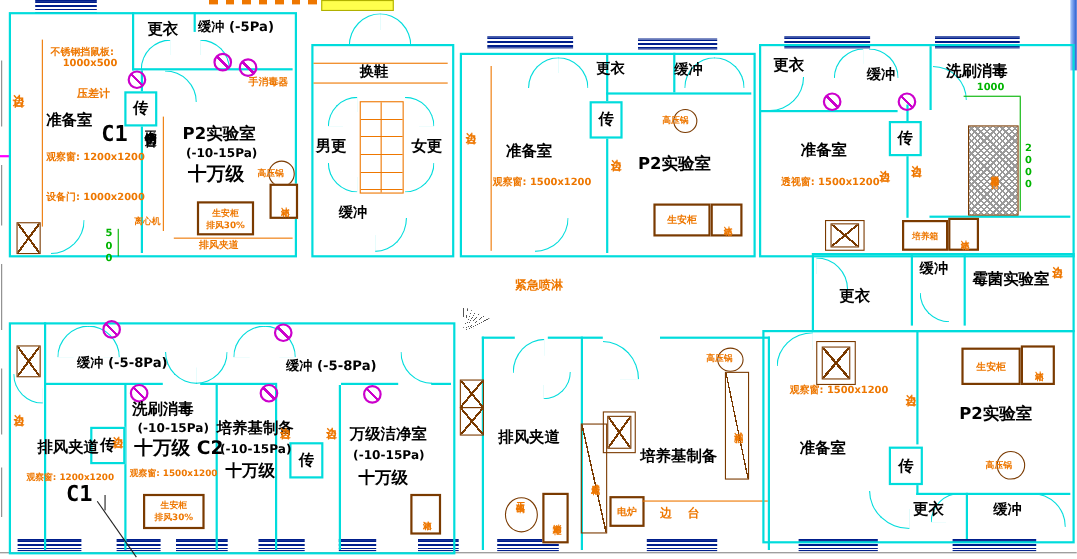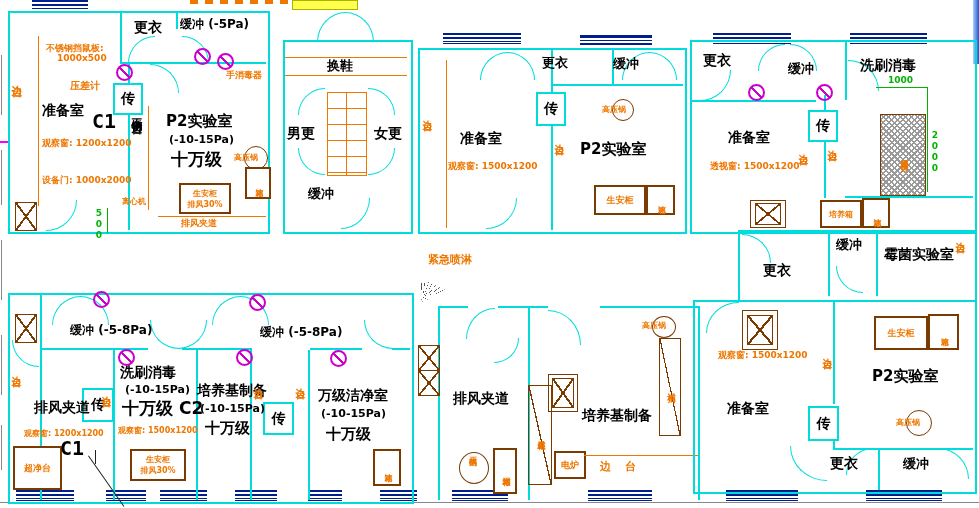--- a/index.html
+++ b/index.html
@@ -225,21 +225,21 @@
   <div class="rect" style="left:738px;top:230px;width:235px;height:68px;"></div>
   <div class="wall" style="left:828px;top:232px;width:2px;height:64px;"></div>
   <div class="wall" style="left:876px;top:232px;width:2px;height:64px;"></div>
   <div class="door q1" style="left:742px;top:234px;width:28px;height:28px;"></div>
   <div class="door q3" style="left:836px;top:266px;width:26px;height:26px;"></div>
   <div class="lbl f13" style="left:836px;top:238px;">缓冲</div>
   <div class="lbl f14" style="left:884px;top:247px;">霉菌实验室</div>
   <div class="ann f10 v" style="left:955px;top:234px;height:44px;">边台</div>
   <div class="lbl f14" style="left:763px;top:263px;">更衣</div>
 
-  <div class="ann f11" style="left:428px;top:254px;">紧急喷淋</div>
+  <div class="ann f11" style="left:468px;top:254px;">紧急喷淋</div>
   <div class="fan" style="left:420px;top:278px;"></div>
 
   <div class="rect" style="left:8px;top:293px;width:402px;height:207px;"></div>
   <div class="wall" style="left:40px;top:293px;width:2px;height:207px;"></div>
   <div class="wall" style="left:40px;top:348px;width:108px;height:2px;"></div>
   <div class="wall" style="left:182px;top:348px;width:70px;height:2px;"></div>
   <div class="wall" style="left:310px;top:348px;width:52px;height:2px;"></div>
   <div class="wall" style="left:392px;top:348px;width:18px;height:2px;"></div>
   <div class="wall" style="left:113px;top:350px;width:2px;height:150px;"></div>
   <div class="wall" style="left:196px;top:350px;width:2px;height:150px;"></div>
@@ -258,23 +258,20 @@
   <div class="valve" style="left:118px;top:349px;"></div>
   <div class="valve" style="left:236px;top:349px;"></div>
   <div class="valve" style="left:330px;top:350px;"></div>
   <div class="xbox" style="left:15px;top:314px;width:20px;height:27px;"></div>
   <div class="pass" style="left:82px;top:388px;width:28px;height:30px;">
       <span>传</span>
     </div>
   <div class="pass" style="left:263px;top:402px;width:27px;height:29px;">
       <span>传</span>
     </div>
-  <div class="ebox" style="left:13px;top:446px;width:45px;height:40px;">
-      <span class="f9">超净台</span>
-    </div>
   <div class="ebox" style="left:130px;top:449px;width:52px;height:28px;flex-direction:column;">
     <span class="f8">生安柜</span>
     <span class="f8">排风30%</span>
   </div>
   <div class="ebox f8 v" style="left:373px;top:449px;width:24px;height:33px;">
       <span>冰箱</span>
     </div>
   <div class="cursorline" style="left:88px;top:456px;width:1px;height:62px;transform:rotate(-35deg);"></div>
   <div class="cursorline" style="left:95px;top:450px;width:1px;height:14px;"></div>
   <div class="lbl f12" style="left:70px;top:324px;">缓冲 (-5-8Pa)</div>

